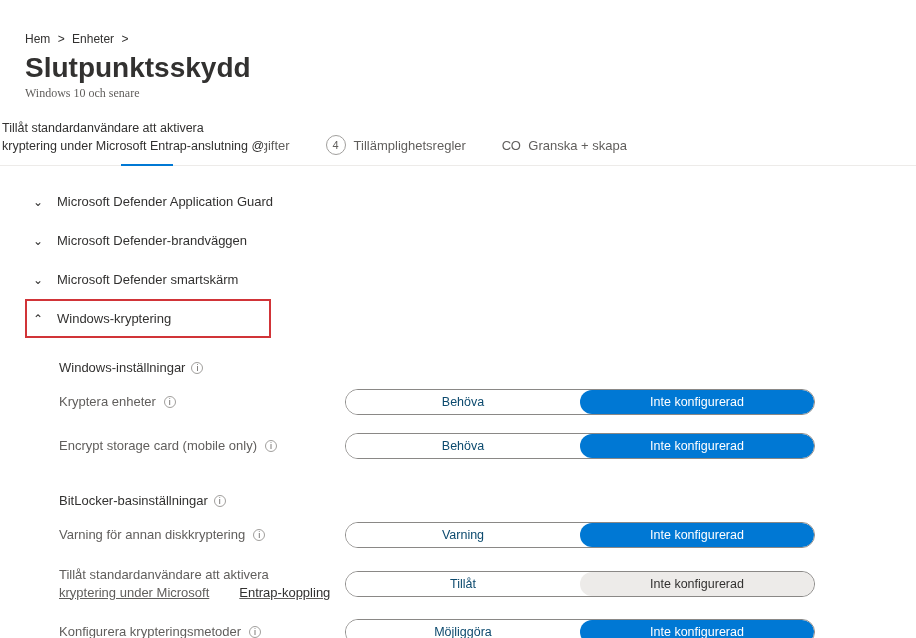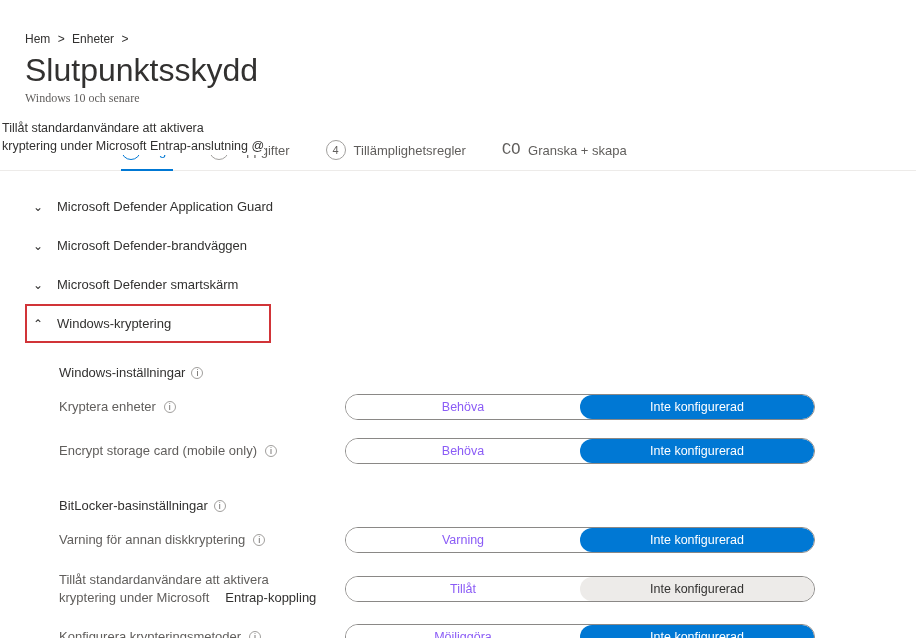--- a/index.html
+++ b/index.html
@@ -15,22 +15,22 @@
     padding: 12px 25px 0 25px;
     margin-top: 20px;
   }
   .breadcrumb {
     font-size: 12px;
     color: #323130;
     margin-bottom: 6px;
   }
   .breadcrumb span { margin-right: 4px; }
   .page-title {
-    font-size: 32px;
-    font-weight: 400;
+    font-size: 28px;
+    font-weight: 700;
     margin: 4px 0 2px 0;
   }
   .subtitle {
     font-size: 12px;
     color: #605e5c;
     font-family: Liberation Serif, serif;
   }
   .overlay-text {
     position: absolute;
     top: 100px;
@@ -78,22 +78,22 @@
     justify-content: center;
     font-size: 11px;
     color: #605e5c;
     background: #fff;
   }
   .step.active .step-circle {
     border-color: #0078d4;
     color: #0078d4;
   }
   .step .co {
-    font-size: 16px;
-    font-family: Liberation Mono, monospace;
+    font-size: 13px;
+    font-family: Liberation Sans, sans-serif;
     letter-spacing: -0.5px;
   }
   .sections {
     padding: 16px 25px 4px 25px;
   }
   .section-header {
     display: flex;
     align-items: center;
     gap: 12px;
     padding: 12px 8px;
@@ -154,21 +154,21 @@
     border-radius: 14px;
     overflow: hidden;
     height: 26px;
     background: #fff;
   }
   .toggle .opt {
     flex: 1;
     text-align: center;
     font-size: 12.5px;
     line-height: 24px;
-    color: #8b5cf6;
+    color: #0c4a6e;
     cursor: pointer;
     background: #fff;
   }
   .toggle .opt.selected {
     background: #0078d4;
     color: #fff;
     border-radius: 12px;
   }
   .toggle .opt.selected-neutral {
     background: #edebe9;
@@ -281,21 +281,21 @@
         <div class="toggle">
           <div class="opt">Varning</div>
           <div class="opt selected">Inte konfigurerad</div>
         </div>
       </div>
 
       <div class="row" style="position:relative;">
         <div class="row-label">
           <div>
             <div>Tillåt standardanvändare att aktivera</div>
-            <div style="display:flex; gap:16px;">
+            <div style="display:flex; gap:30px;text-decoration:underline;">
               <span>kryptering under Microsoft</span>
               <span style="color:#323130;">Entrap-koppling</span>
             </div>
           </div>
         </div>
         <div class="toggle">
           <div class="opt">Tillåt</div>
           <div class="opt selected-neutral">Inte konfigurerad</div>
         </div>
       </div>

